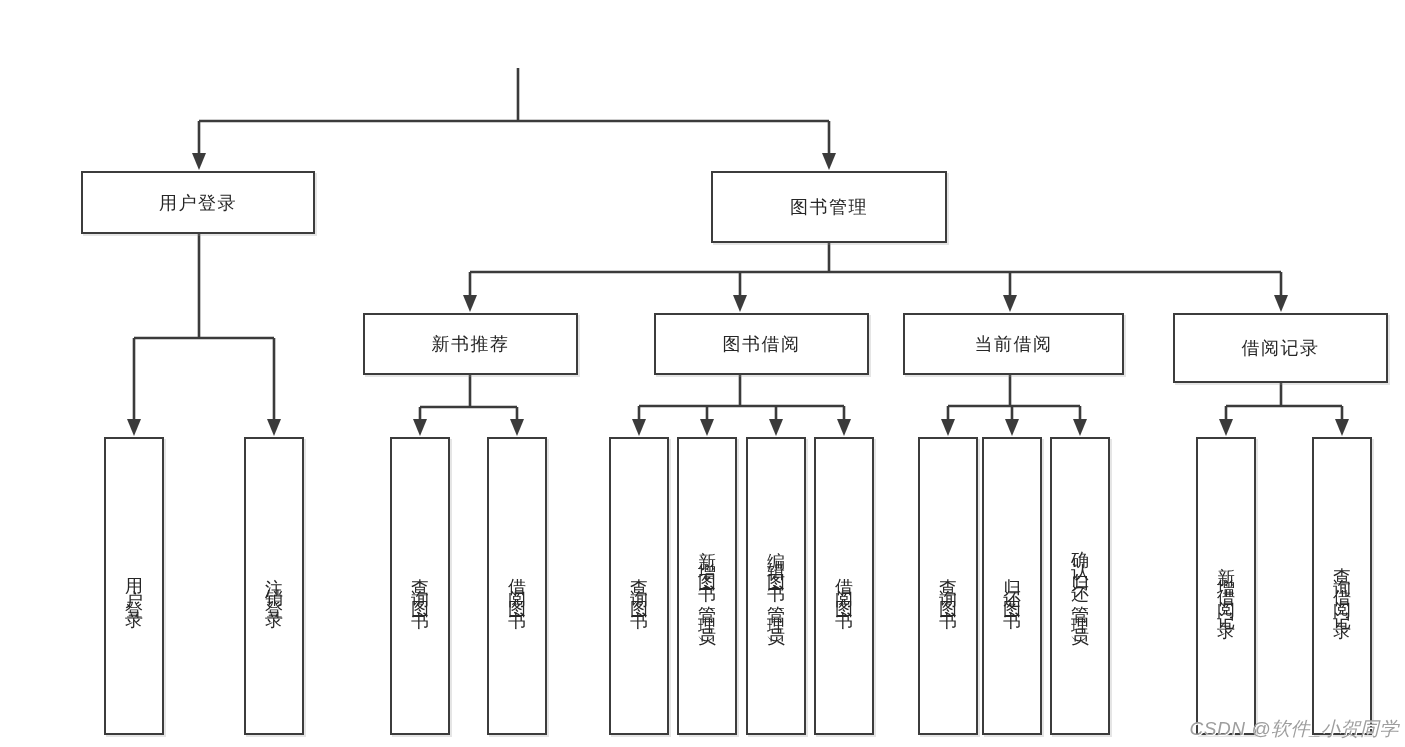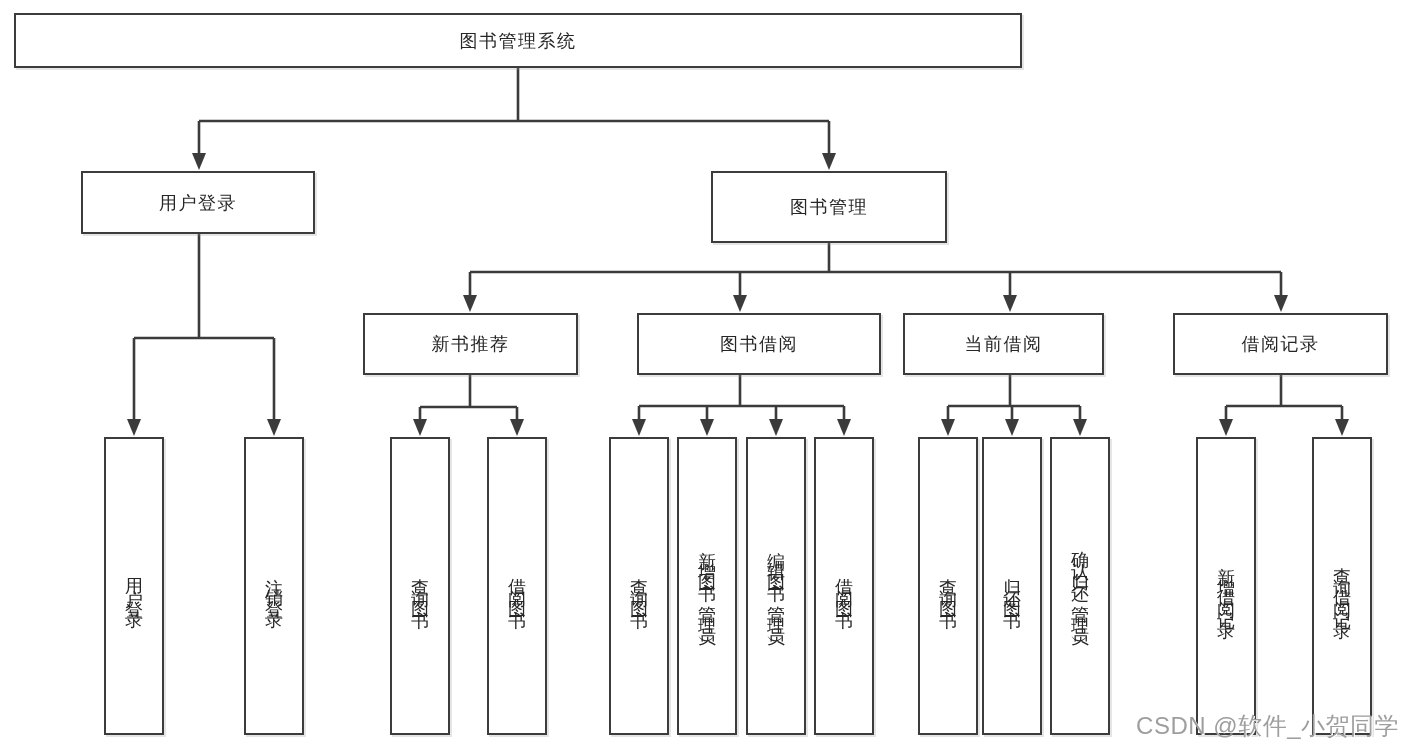--- a/index.html
+++ b/index.html
@@ -38,25 +38,26 @@
     font-size:18px;
     letter-spacing:11px;
     line-height:1;
     max-height:284px;
     color:var(--c-text);
     white-space:nowrap;
   }
   .watermark{
     position:absolute;
     right:6px;bottom:5px;
-    font-size:24px;
+    font-size:19px;
     color:var(--c-watermark);
     letter-spacing:0.5px;
     text-shadow:1px 1px 0 #ffffff;
     z-index:5;
+    font-style:italic;
   }
 </style>
 </head>
 <body>
 
 <div class="canvas">
 
   <svg class="connectors" viewBox="0 0 1405 747" xmlns="http://www.w3.org/2000/svg">
     <path d="
       M518 68 V121 M199 121 H829 M199 121 V158 M829 121 V158
@@ -83,41 +84,38 @@
     <polygon points="700,419 714,419 707,436"></polygon>
     <polygon points="769,419 783,419 776,436"></polygon>
     <polygon points="837,419 851,419 844,436"></polygon>
     <polygon points="941,419 955,419 948,436"></polygon>
     <polygon points="1005,419 1019,419 1012,436"></polygon>
     <polygon points="1073,419 1087,419 1080,436"></polygon>
     <polygon points="1219,419 1233,419 1226,436"></polygon>
     <polygon points="1335,419 1349,419 1342,436"></polygon>
   </svg>
 
-  <div class="node hnode root">
-    <span>图书管理系统</span>
-  </div>
 
   <div class="node hnode" style="left:81px;top:171px;width:234px;height:63px;">
     <span>用户登录</span>
   </div>
   <div class="node hnode" style="left:711px;top:171px;width:236px;height:72px;">
     <span>图书管理</span>
   </div>
 
   <div class="node hnode" style="left:363px;top:313px;width:215px;height:62px;align-items:center;">
     <span>新书推荐</span>
   </div>
-  <div class="node hnode" style="left:637px;top:313px;width:244px;height:62px;">
+  <div class="node hnode" style="left:654px;top:313px;width:215px;height:62px;">
     <span>图书借阅</span>
   </div>
-  <div class="node hnode" style="left:903px;top:313px;width:201px;height:62px;">
+  <div class="node hnode" style="left:903px;top:313px;width:221px;height:62px;">
     <span>当前借阅</span>
   </div>
-  <div class="node hnode" style="left:1173px;top:313px;width:215px;height:62px;">
+  <div class="node hnode" style="left:1173px;top:313px;width:215px;height:70px;">
     <span>借阅记录</span>
   </div>
 
   <div class="node leaf" style="left:104px;">
     <span class="vtext">用户登录</span>
   </div>
   <div class="node leaf" style="left:244px;">
     <span class="vtext">注销登录</span>
   </div>
 

